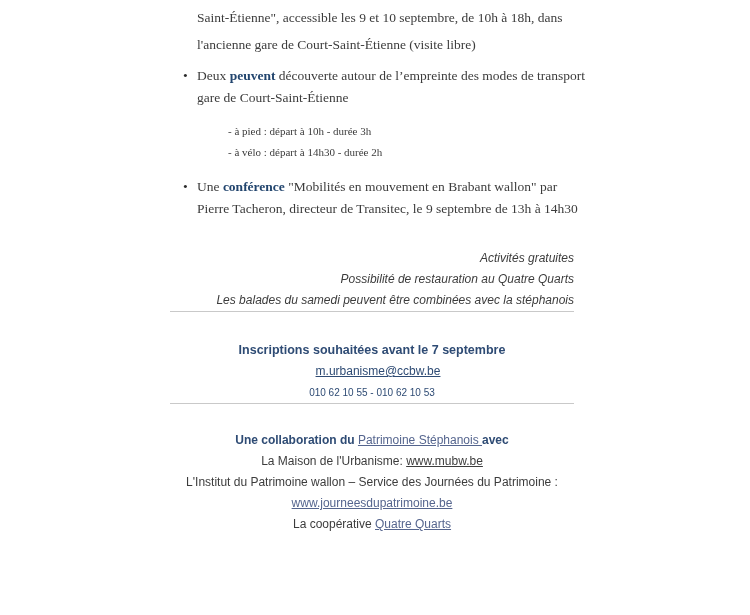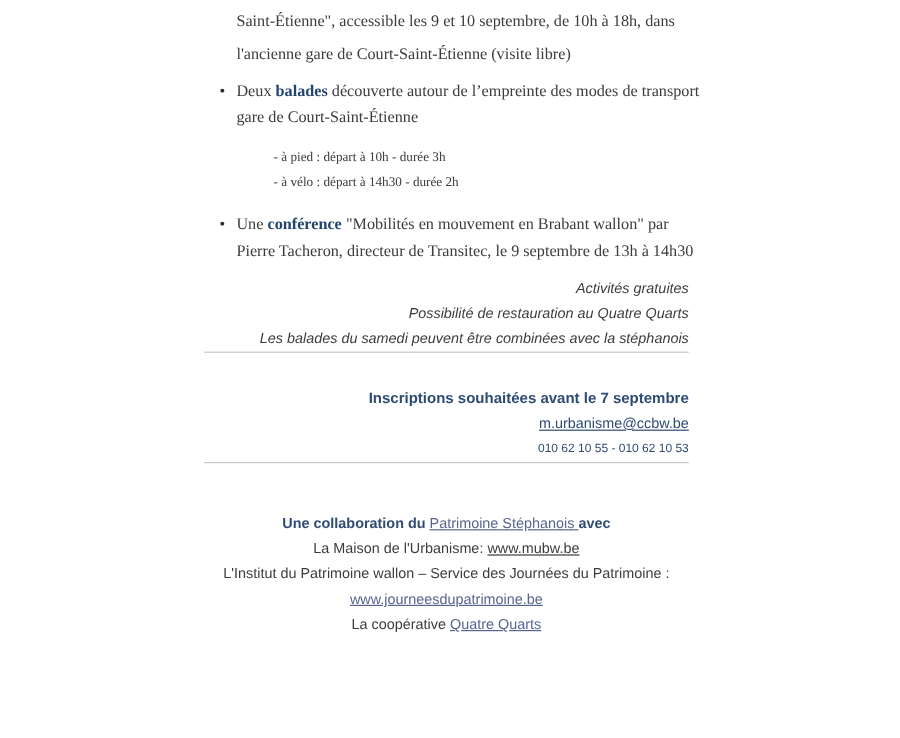--- a/index.html
+++ b/index.html
@@ -53,61 +53,61 @@
     font-size: 11px;
     line-height: 21px;
     white-space: nowrap;
     padding-left: 58px;
   }
   .bullet-gap { margin-top: 13px; }
 
   
   .sans { font-family: "Liberation Sans", "DejaVu Sans", sans-serif; }
   .notes {
-    margin-top: 10px;
+    margin-top: 28px;
     text-align: right;
   }
   .note-line {
     font-style: italic;
     font-size: 12px;
     line-height: 21px;
     color: #3c3c3c;
   }
   hr.rule {
     border: none;
     border-top: 1px solid #c9c9c9;
     margin: 0;
     height: 0;
   }
   .rule-1 { margin-top: 27px; }
   .rule-2 { margin-top: 28px; }
   .inscriptions {
     margin-top: 28px;
-    text-align: right;
+    text-align: center;
   }
   .insc-title {
     font-weight: bold;
     font-size: 12.5px;
     line-height: 21px;
     color: #2e4b74;
   }
   .insc-email-line { line-height: 21px; font-size: 12px; }
   .insc-email {
     color: #2e4b74;
     text-decoration: underline;
     cursor: pointer;
     padding-left: 12px;
   }
   .insc-phones {
     font-size: 10px;
     line-height: 21px;
     color: #2e4b74;
   }
   .collaboration {
-    margin-top: 40px;
+    margin-top: 26px;
     text-align: center;
   }
   .collab-line {
     font-size: 12px;
     line-height: 21px;
     color: #3c3c3c;
   }
   .collab-bold {
     font-weight: bold;
     color: #2e4b74;
@@ -128,21 +128,21 @@
 
 <div class="content">
 
   <div>
     <div class="serif-line">Saint-Étienne", accessible les 9 et 10 septembre, de 10h à 18h, dans</div>
     <div class="serif-line">l'ancienne gare de Court-Saint-Étienne (visite libre)</div>
   </div>
 
   <div class="bullet-item">
     <span class="bullet-dot">•</span>
-    <div class="b-line"><span>Deux </span><span class="keyword">balades</span><span> découverte autour de l’empreinte des modes de transport</span></div>
+    <div class="b-line"><span>Deux </span><span class="keyword">peuvent</span><span> découverte autour de l’empreinte des modes de transport</span></div>
     <div class="b-line">gare de Court-Saint-Étienne</div>
   </div>
 
   <div class="sub-lines">
     <div class="sub-line">- à pied : départ à 10h - durée 3h</div>
     <div class="sub-line">- à vélo : départ à 14h30 - durée 2h</div>
   </div>
 
   <div class="bullet-item bullet-gap">
     <span class="bullet-dot">•</span>

